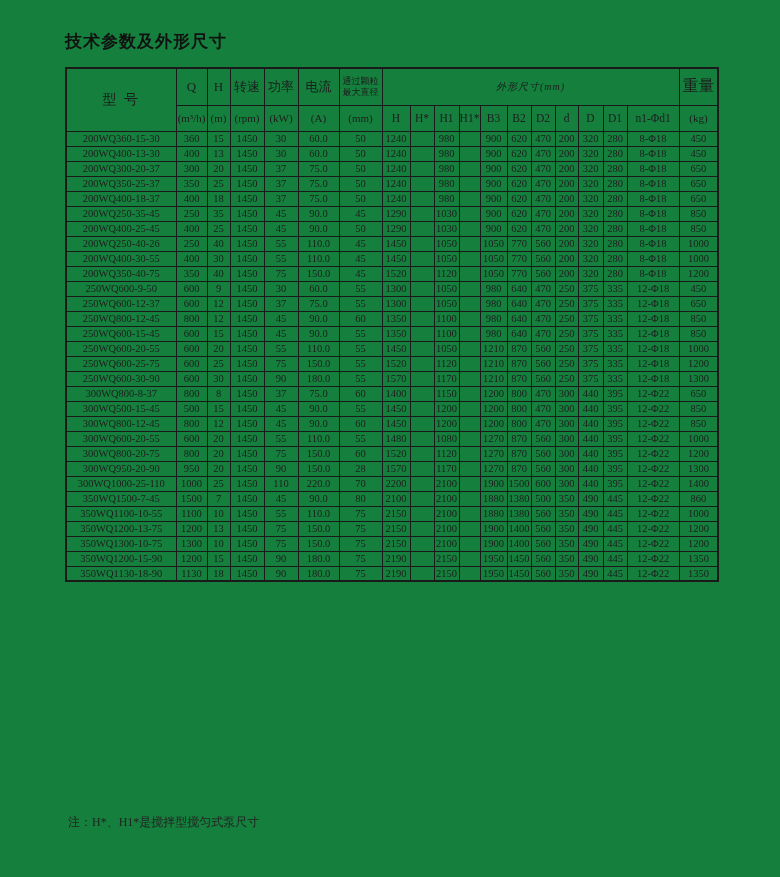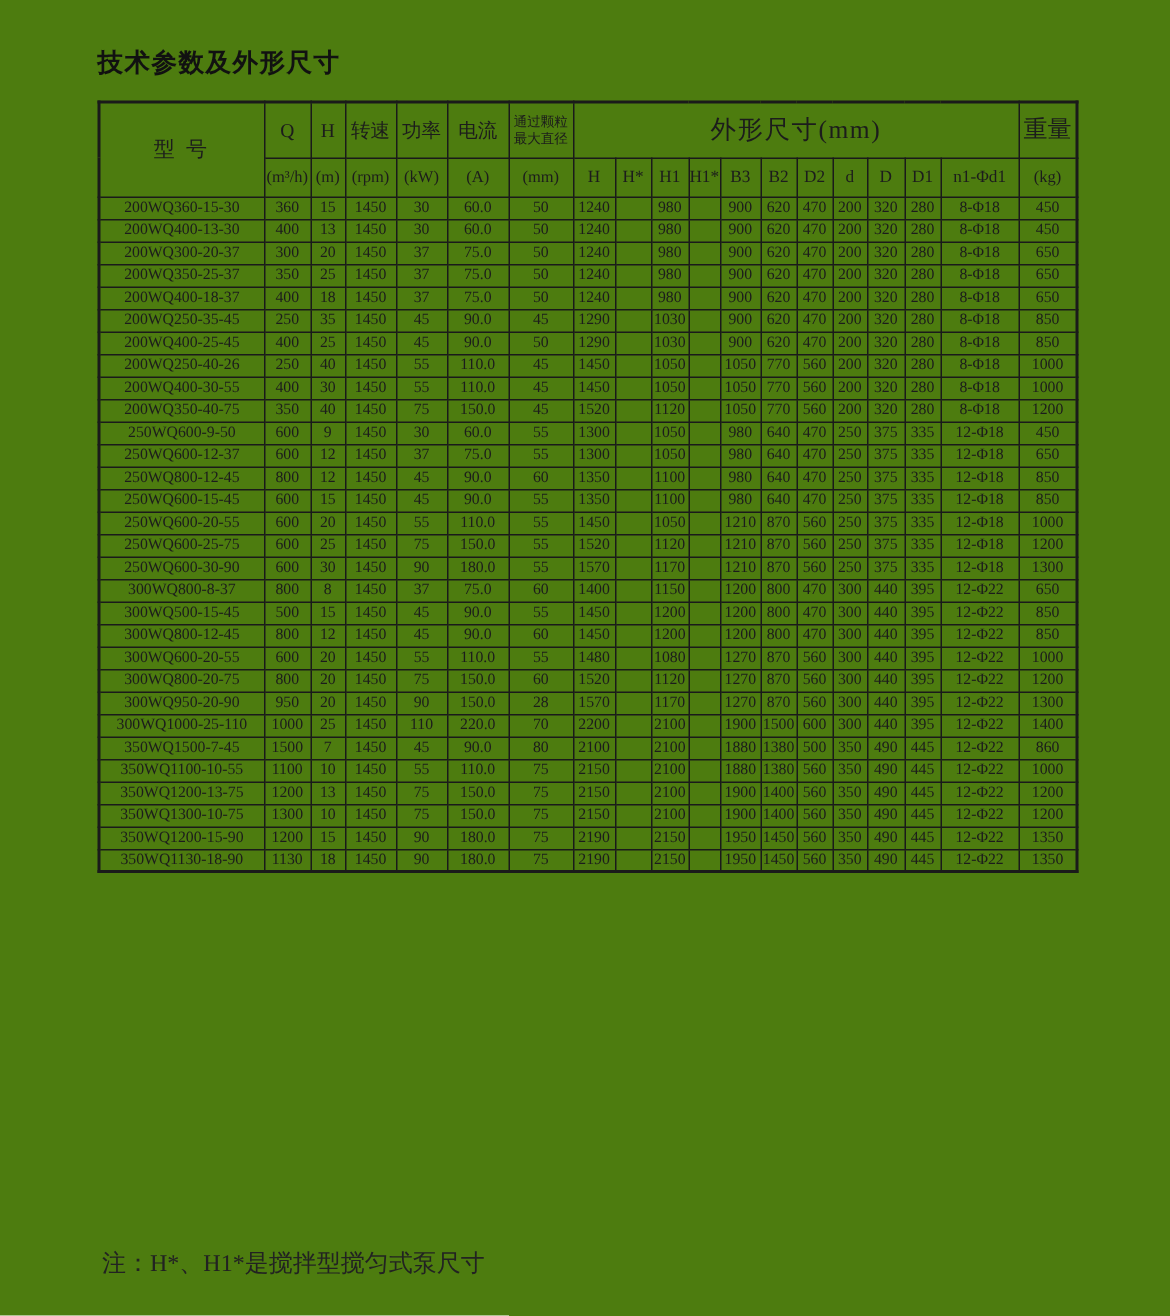--- a/index.html
+++ b/index.html
@@ -9,21 +9,21 @@
     width: 780px;
     height: 877px;
     font-family: "Liberation Serif", "DejaVu Serif", serif;
     color: #1c1c1c;
     -webkit-font-smoothing: antialiased;
   }
   .page {
     position: relative;
     width: 780px;
     height: 877px;
-    background: #4d7c0f;
+    background: #15803d;
     overflow: hidden;
   }
   .title {
     position: absolute;
     left: 65px;
     top: 30px;
     font-size: 17px;
     font-weight: bold;
     letter-spacing: 1px;
     color: #111;
@@ -47,31 +47,31 @@
     white-space: nowrap;
     font-weight: normal;
     color: #1c1c1c;
   }
   thead tr.hrow1 { height: 37px; }
   thead tr.hrow2 { height: 26px; padding-left: 20px; }
   tbody tr { height: 15px; }
   th.model-h { font-size: 14px; letter-spacing: 2px; margin-top: 16px; }
   th.qty-h { font-size: 13px; }
   th.particle-h { font-size: 9px; line-height: 1.15; }
-  th.dimgroup-h { font-size: 17px; letter-spacing: 1px; }
+  th.dimgroup-h { font-size: 10px; letter-spacing: 1px; font-style: italic; }
   th.weight-h { font-size: 16px; }
   th.unit-h { font-size: 11px; }
   th.dimcol-h { font-size: 11.5px; }
   tbody td { font-size: 10.5px; }
   tbody td.model { font-size: 10.5px; }
   .note {
     position: absolute;
     left: 68px;
-    top: 832px;
-    font-size: 16px;
+    top: 814px;
+    font-size: 12px;
     color: #222;
   }
 </style>
 </head>
 <body>
 
 <div class="page">
 
   <div class="title">技术参数及外形尺寸</div>
 

